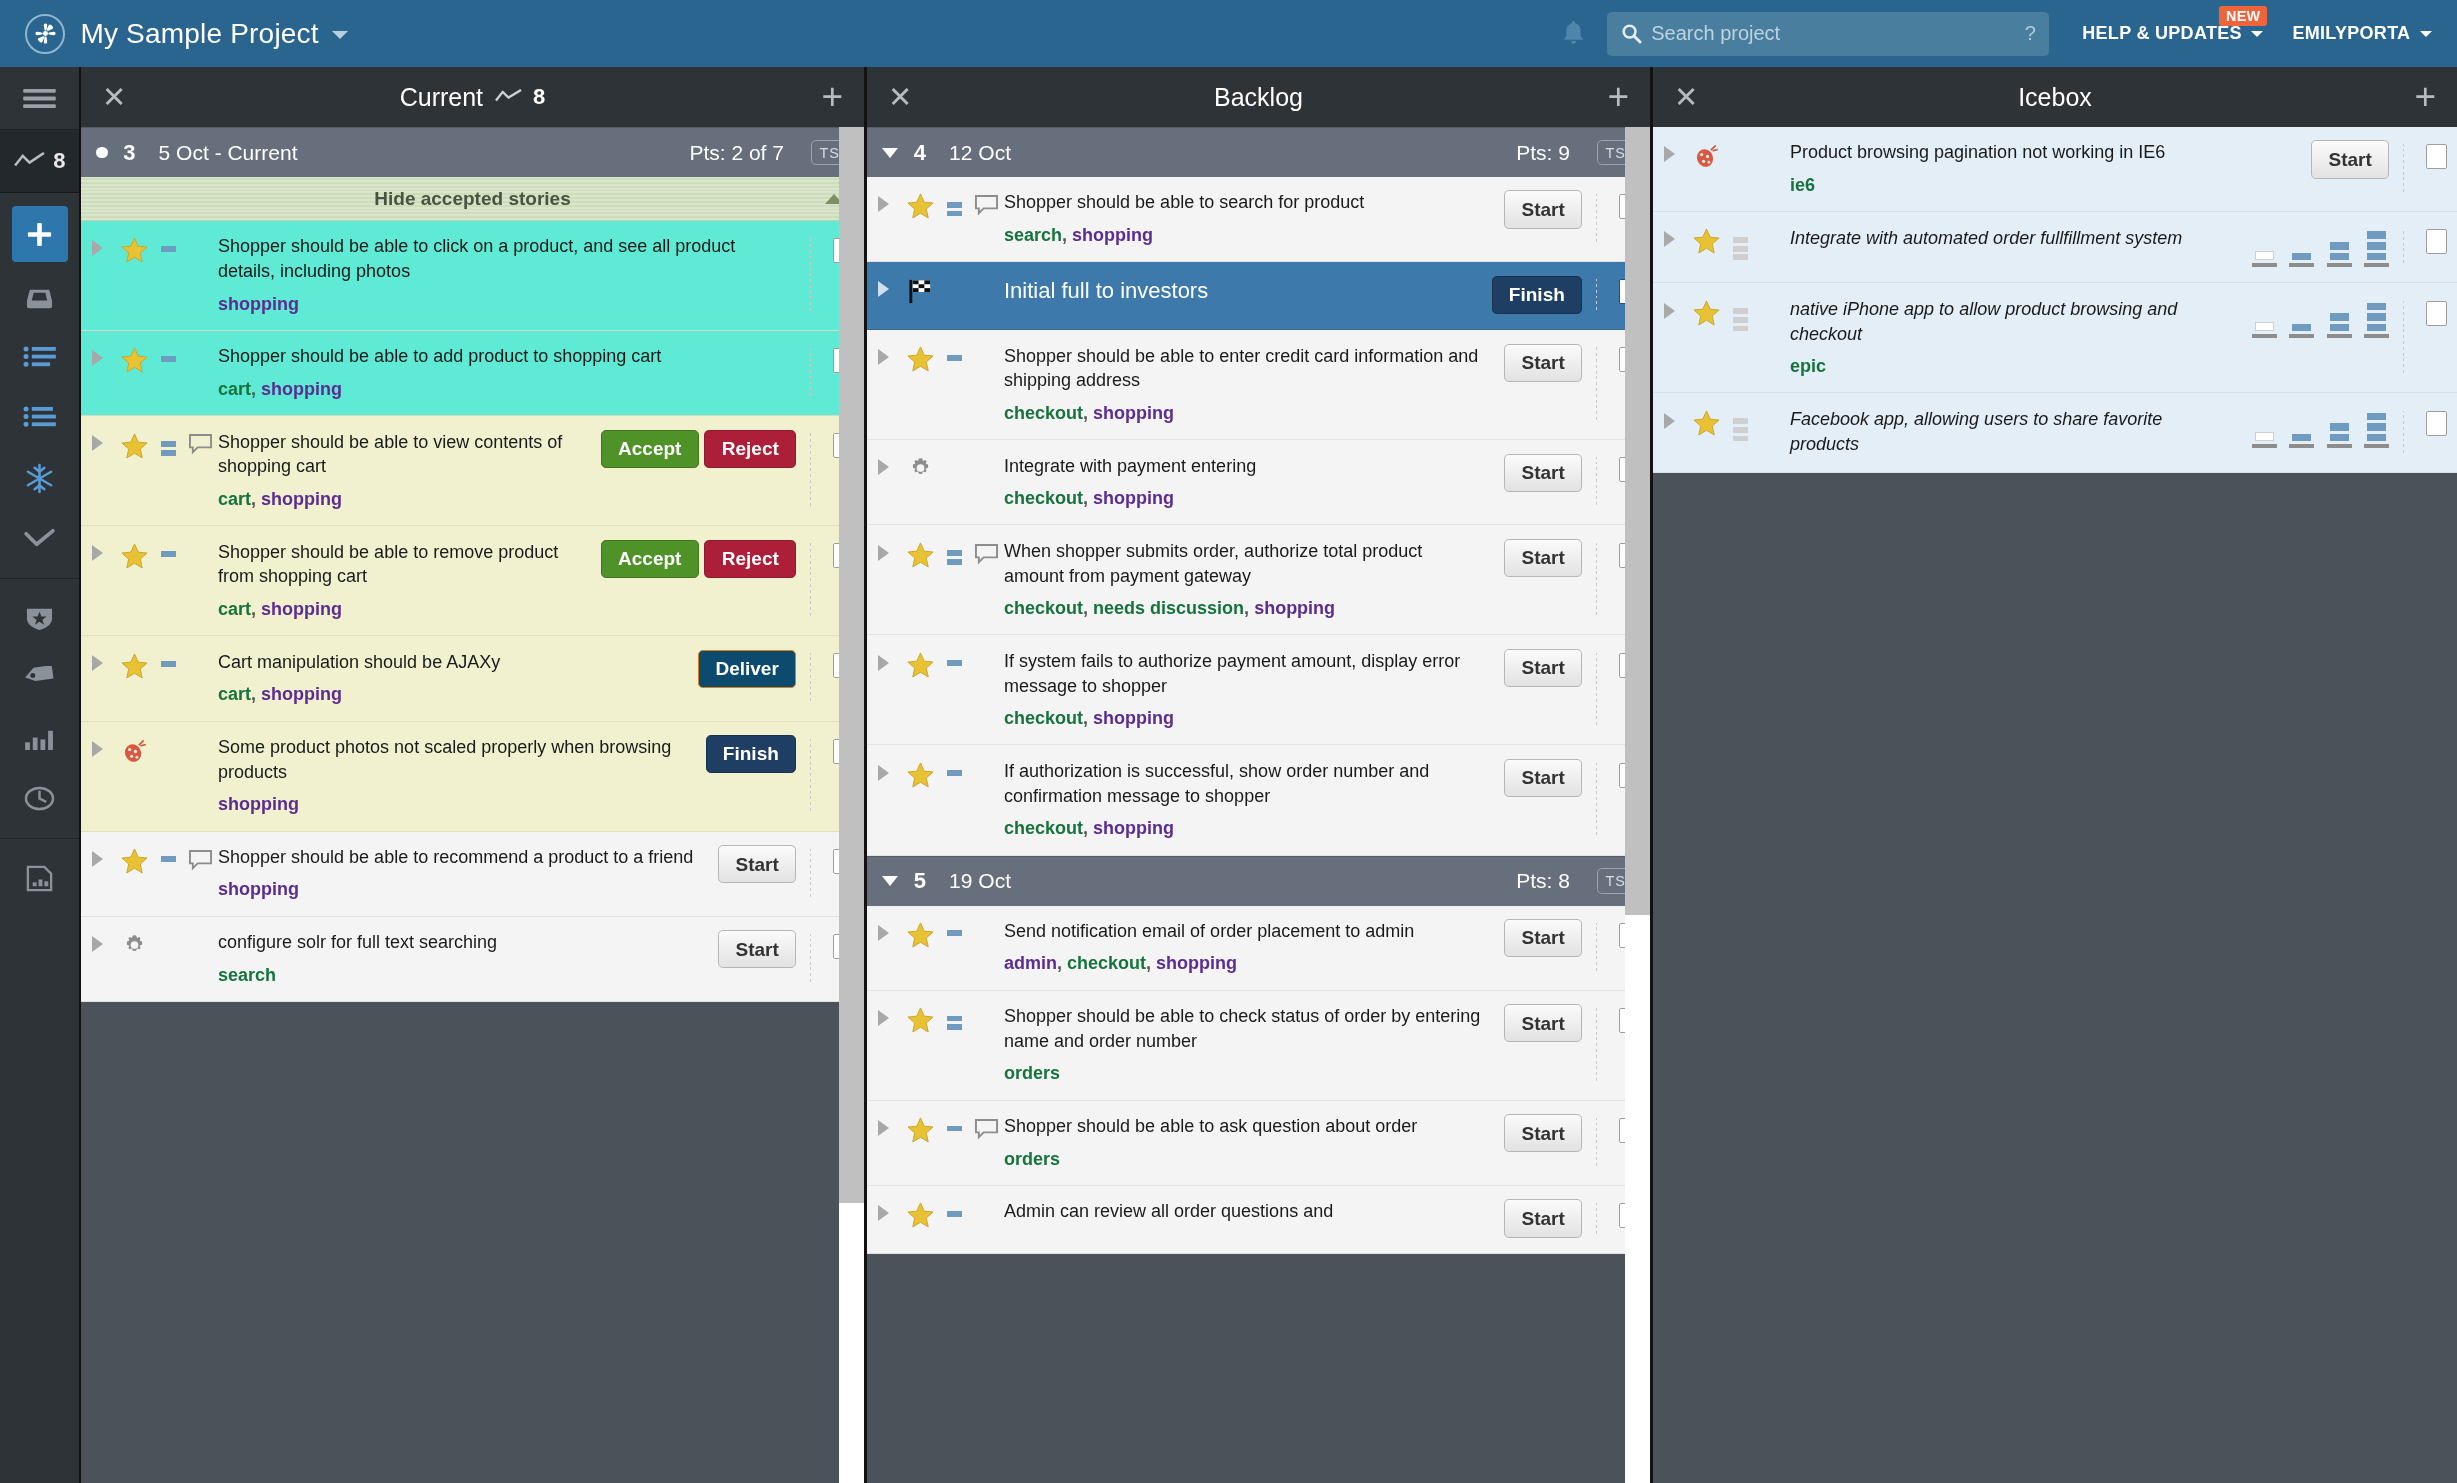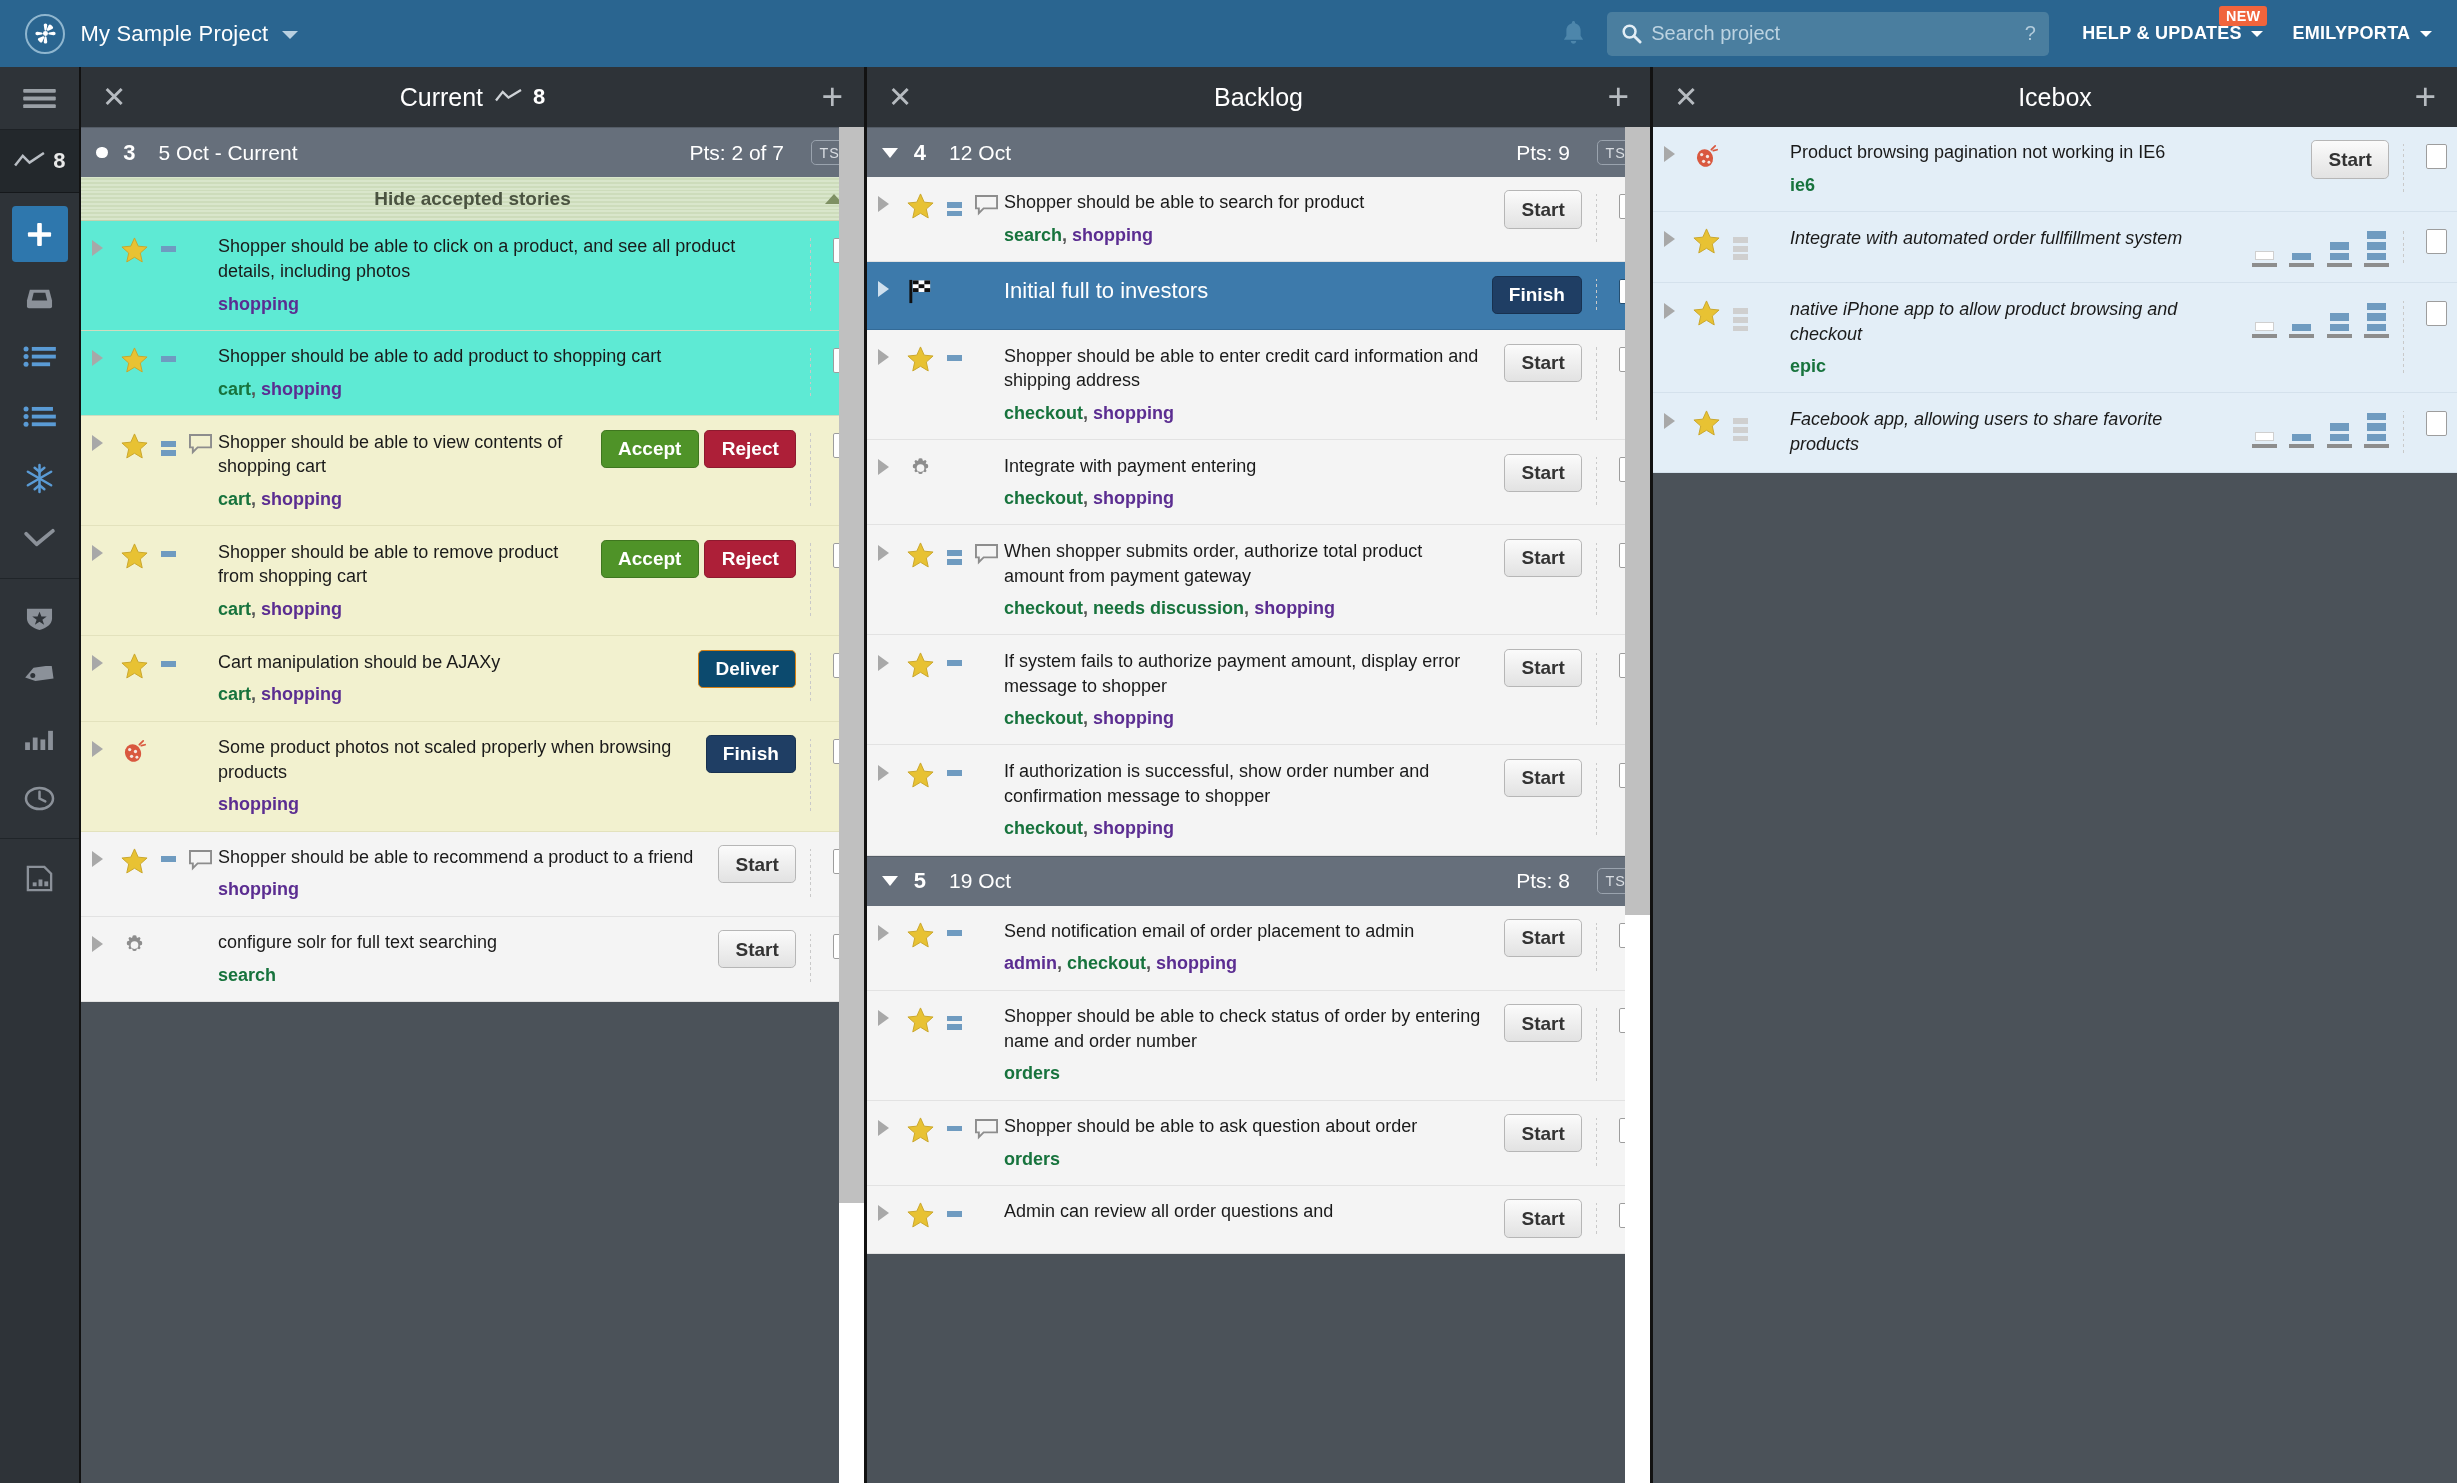--- a/index.html
+++ b/index.html
@@ -17,21 +17,21 @@
     display: flex; align-items: center;
     position: relative;
   }
   .tb-logo {
     width: 40px; height: 40px; margin-left: 25px; margin-right: 15.4px;
     border-radius: 50%; border: 2.9px solid #8fb6cf;
     display: flex; align-items: center; justify-content: center;
     flex: 0 0 auto;
   }
   .tb-title {
-    color: #ffffff; font-size: 22px; font-weight: 400; letter-spacing: 0.2px;
+    color: #ffffff; font-size: 28px; font-weight: 400; letter-spacing: 0.2px;
   }
   .caret-down {
     display: inline-block; width: 0; height: 0;
     border-left: 8.6px solid transparent; border-right: 8.6px solid transparent;
     border-top: 8.6px solid #b9d0e0; margin-left: 13.4px; vertical-align: middle;
   }
   .tb-right {
     margin-left: auto; display: flex; align-items: center; gap: 0px;
     padding-right: 25px; height: 100%;
   }

